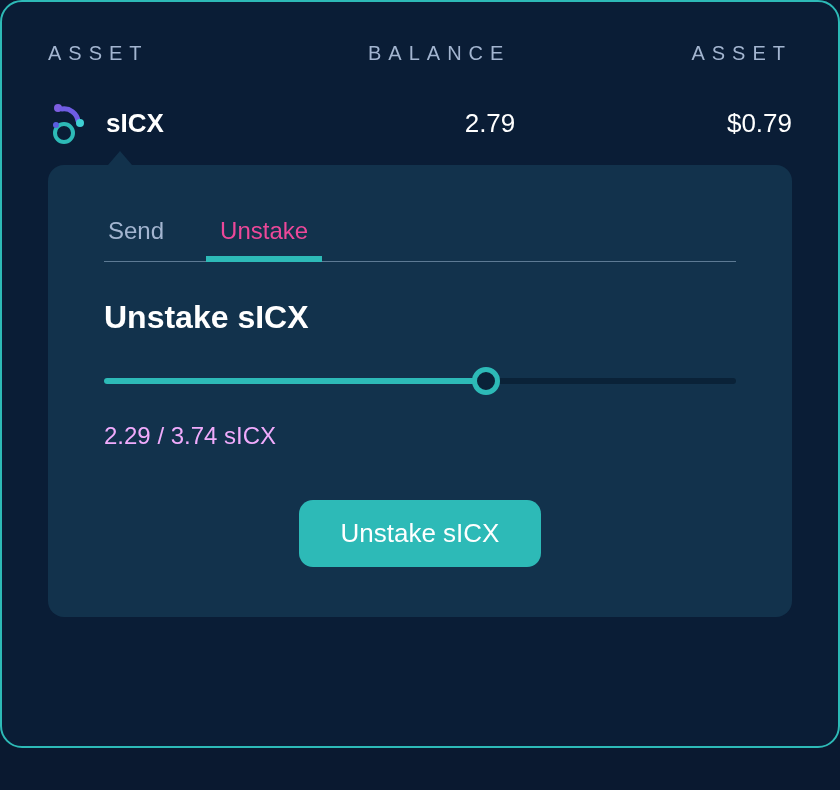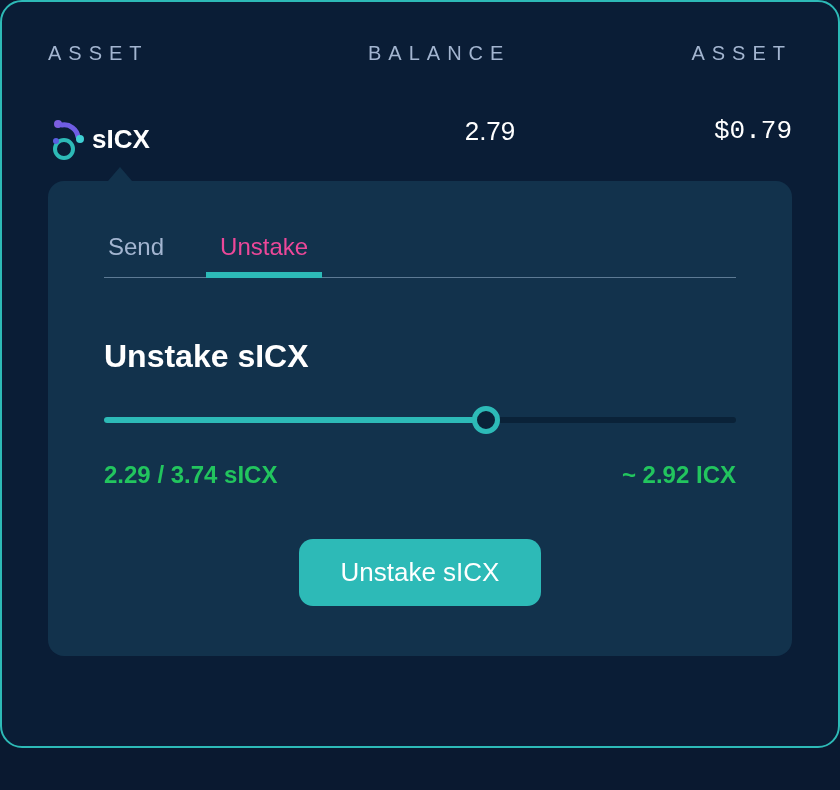--- a/index.html
+++ b/index.html
@@ -38,33 +38,33 @@
       display: flex;
       align-items: center;
       color: #ffffff;
       font-size: 26px;
       margin-bottom: 6px;
     }
     .asset-left {
       flex: 0 0 320px;
       display: flex;
       align-items: center;
-      margin-top: 16px;
+      gap: 14px;
     }
     .asset-icon {
       width: 44px;
       height: 44px;
       position: relative;
     }
     .asset-name {
       font-weight: 700;
       font-size: 26px;
     }
     .asset-balance { flex: 1; text-align: center; font-weight: 400; }
-    .asset-value { flex: 0 0 180px; text-align: right; font-weight: 400; font-family: Liberation Mono, monospace; }
+    .asset-value { flex: 0 0 180px; text-align: right; font-weight: 400; }
     .arrow-wrap {
       margin-left: 60px;
       height: 14px;
       position: relative;
     }
     .arrow-up {
       width: 0;
       height: 0;
       border-left: 12px solid transparent;
       border-right: 12px solid transparent;
@@ -75,21 +75,21 @@
     .expand-card {
       background: #12324c;
       border-radius: 16px;
       padding: 40px 56px 50px 56px;
       margin-top: 0;
     }
     .tabs {
       display: flex;
       gap: 48px;
       border-bottom: 1px solid #5d7a94;
-      margin-bottom: 60px;
+      margin-bottom: 37px;
     }
     .tab {
       font-size: 24px;
       padding: 12px 4px 16px 4px;
       cursor: pointer;
       color: #a3b5d0;
       font-weight: 300;
       position: relative;
     }
     .tab.active {
@@ -144,23 +144,23 @@
       height: 28px;
       background: #0a2238;
       border: 5px solid #2dbab7;
       border-radius: 50%;
       transform: translate(-50%, -50%);
       cursor: grab;
     }
     .slider-values {
       display: flex;
       justify-content: space-between;
-      color: #22c55e;
+      color: #f0abfc;
       font-size: 24px;
-      font-weight: 700;
+      font-weight: 400;
       margin-bottom: 50px;
       align-items: flex-end;
     }
     .action-wrap {
       display: flex;
       justify-content: center;
     }
     .action-btn {
       background: #2dbab7;
       color: #ffffff;
@@ -213,20 +213,19 @@
     <div class="section-title">Unstake sICX</div>
 
     <div class="slider-wrap">
       <div class="slider-track"></div>
       <div class="slider-fill"></div>
       <div class="slider-thumb"></div>
     </div>
 
     <div class="slider-values">
       <div>2.29 / 3.74 sICX</div>
-      <div>~ 2.92 ICX</div>
     </div>
 
     <div class="action-wrap">
       <button class="action-btn">Unstake sICX</button>
     </div>
   </div>
 </div>
 
 </body></html>

